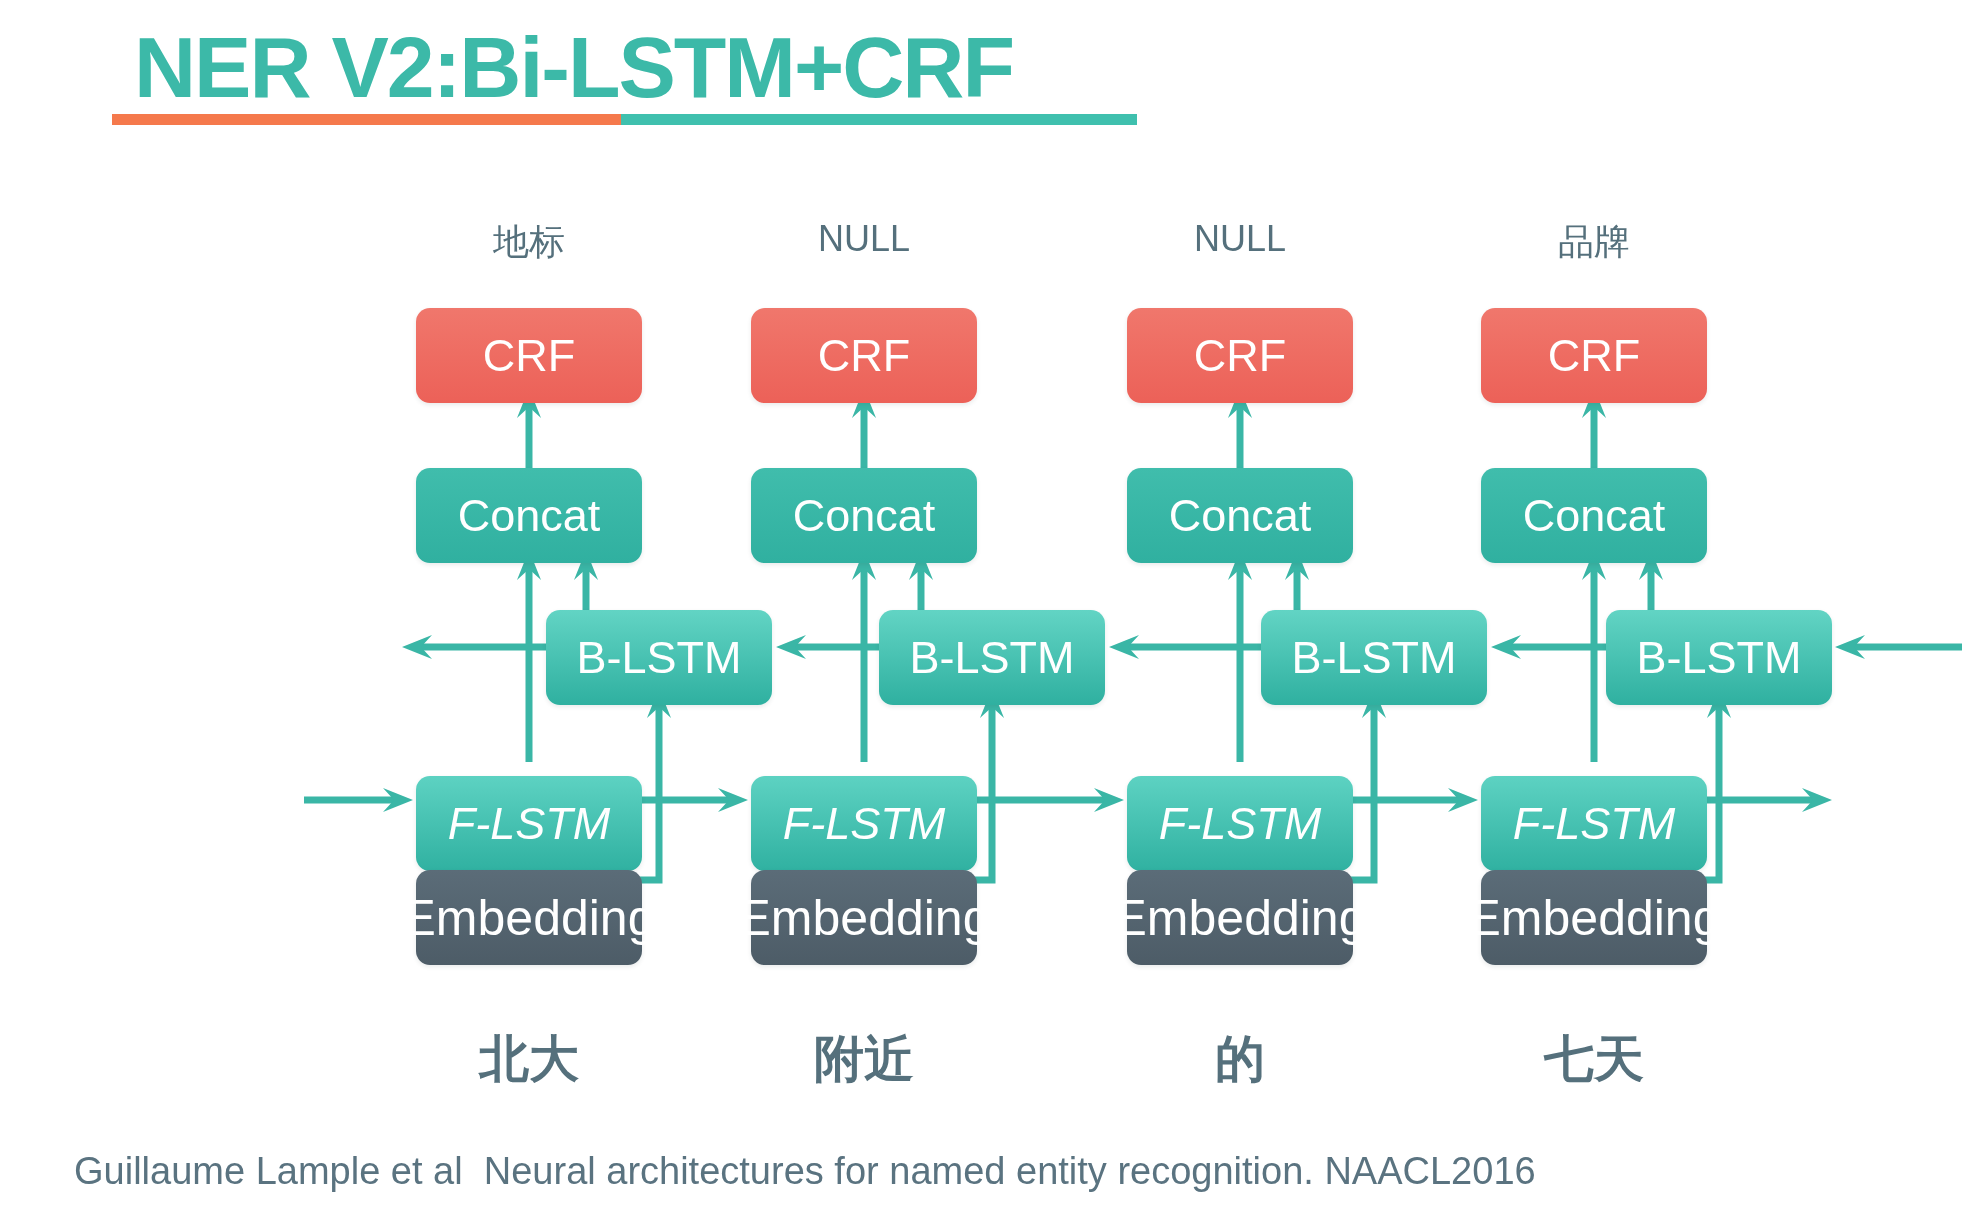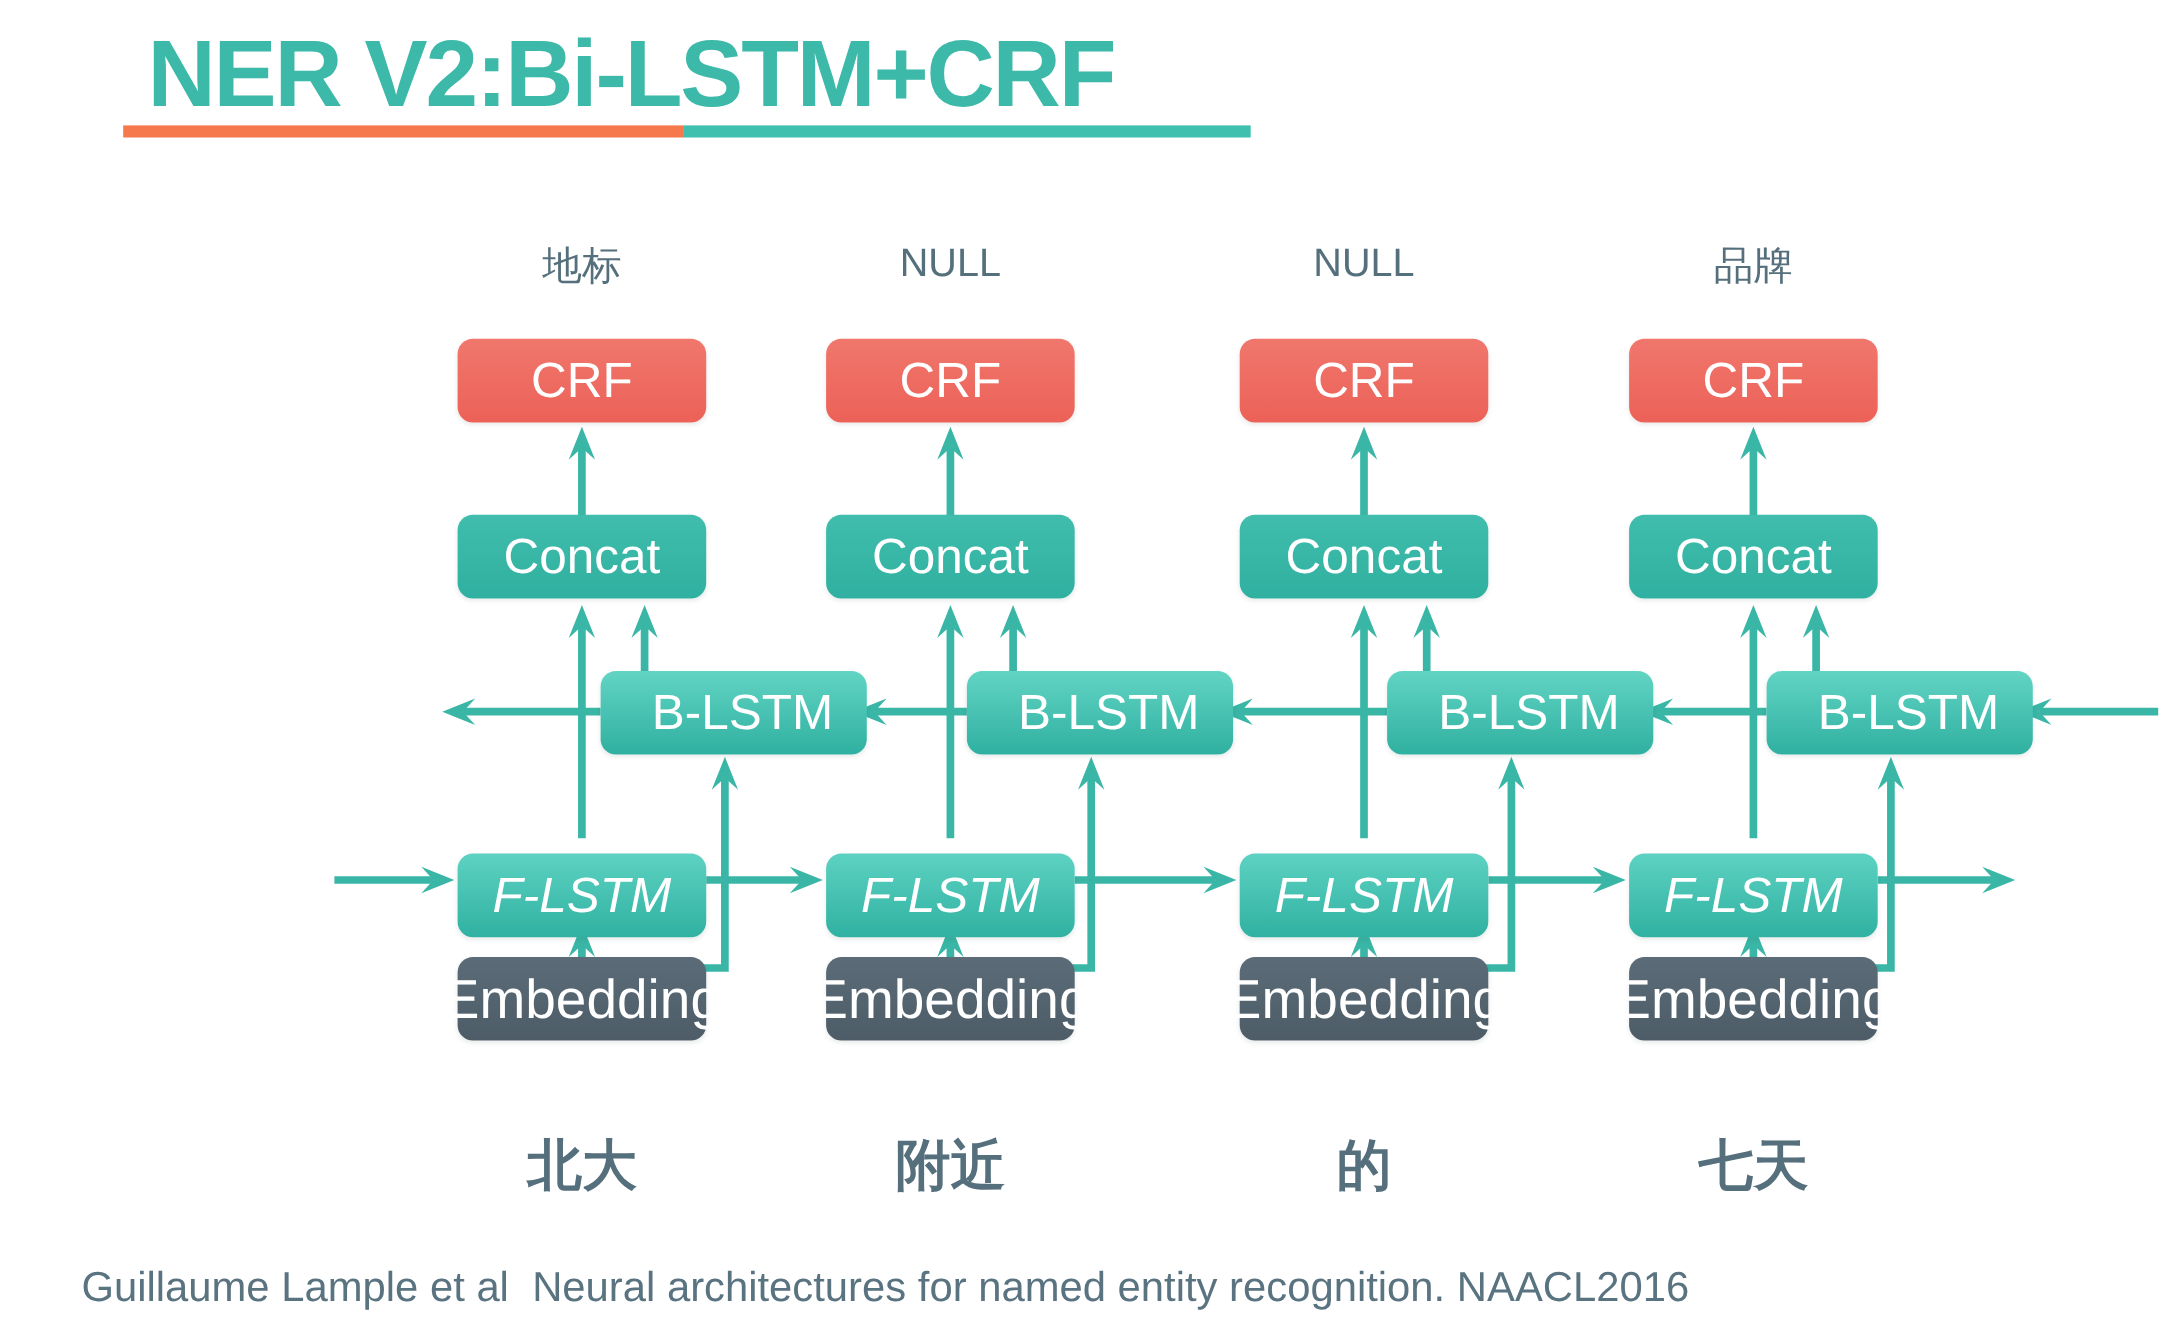--- a/index.html
+++ b/index.html
@@ -21,29 +21,29 @@
   #underline-orange{left:88px;width:509px;background:#f5794c;}
   #underline-teal{left:597px;width:516px;background:#3fc0ae;}
   
   #arrows{position:absolute;left:0;top:0;z-index:1;}
   
   .col-1{--c:505px;--b:635px;}
   .col-2{--c:840px;--b:968px;}
   .col-3{--c:1216px;--b:1350px;}
   .col-4{--c:1570px;--b:1695px;}
   .box{
-    position:absolute;width:226px;height:76px;border-radius:14px;
+    position:absolute;width:226px;height:95px;border-radius:14px;
     display:flex;align-items:center;justify-content:center;
     color:#ffffff;z-index:2;box-shadow:0 2px 4px rgba(40,60,60,.10);
     font-size:45px;
   }
   .stack{left:calc(var(--c) - 113px);}
   .crf{top:308px;background:linear-gradient(180deg,#f0776c,#ec6158);}
   .concat{top:468px;background:linear-gradient(180deg,#40bdac,#30b0a0);text-align:right;}
-  .blstm{top:610px;left:calc(var(--b) - 113px);background:linear-gradient(180deg,#62d4c4,#2fb0a0);padding-left:16px;}
+  .blstm{top:610px;left:calc(var(--b) - 113px);background:linear-gradient(180deg,#62d4c4,#2fb0a0);}
   .flstm{top:776px;background:linear-gradient(180deg,#5dd2c2,#30b1a1);font-style:italic;}
   .embedding{top:870px;background:linear-gradient(180deg,#5b6c78,#4d5c67);font-size:50px;}
   
   .top-label,.bottom-label{
     position:absolute;width:320px;left:calc(var(--c) - 160px);
     text-align:center;color:#55707c;z-index:2;
   }
   .top-label{top:218px;font-size:36px;}
   .bottom-label{top:1026px;font-size:50px;font-weight:bold;}
   

